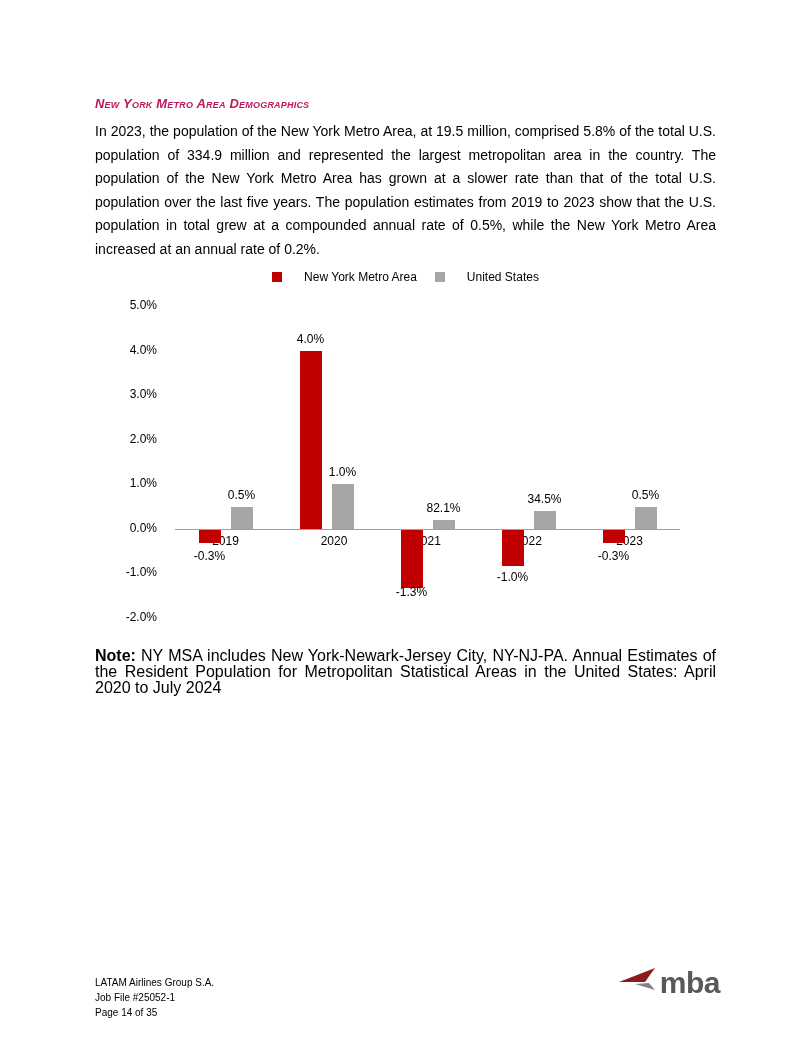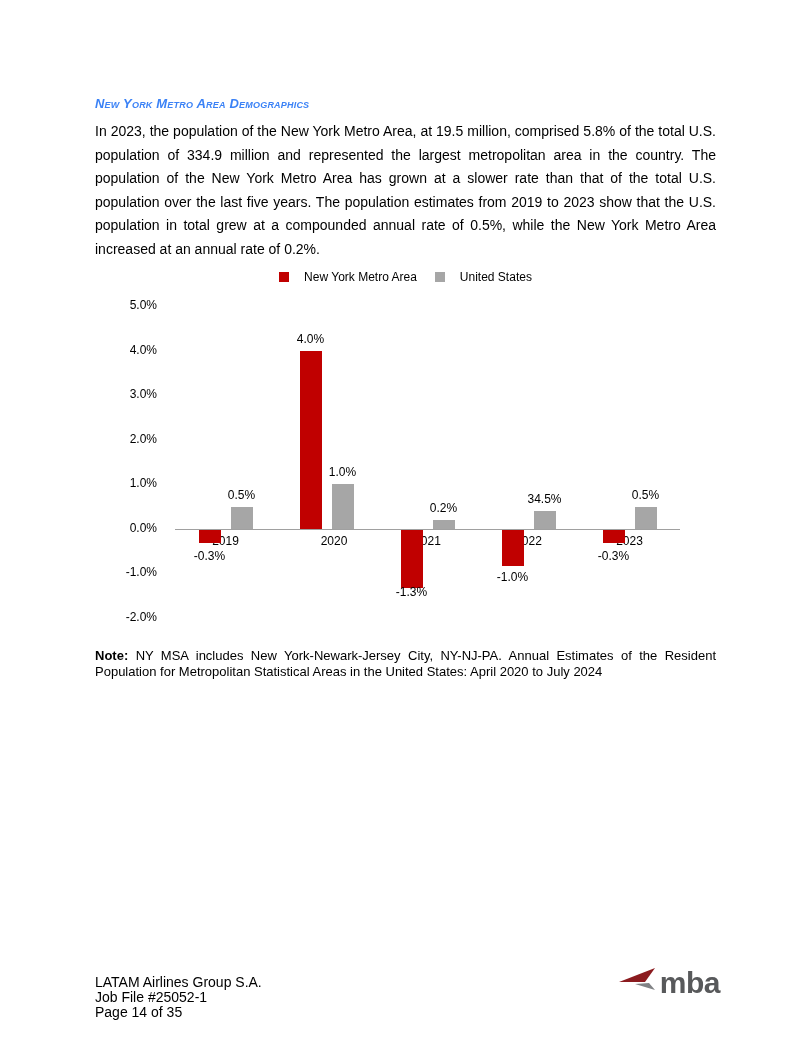--- a/index.html
+++ b/index.html
@@ -14,21 +14,21 @@
     overflow: hidden;
   }
   .content { padding: 96px 95px 0 95px; }
 
   .heading {
     font-size: 13px;
     font-weight: bold;
     font-style: italic;
     font-variant: small-caps;
     letter-spacing: 0.2px;
-    color: #3b82f6;
+    color: #be185d;
   }
   .paragraph {
     margin-top: 9px;
     font-size: 14px;
     line-height: 23.5px;
     text-align: justify;
     color: #000000;
   }
 
   .chart-title {
@@ -40,21 +40,21 @@
   }
   .legend {
     margin-top: 9px;
     display: flex;
     justify-content: center;
     align-items: center;
     gap: 18px;
     font-size: 12px;
     color: #000000;
   }
-  .legend-item { display: flex; align-items: center; gap: 15px; }
+  .legend-item { display: flex; align-items: center; gap: 22px; }
   .legend-swatch { width: 10px; height: 10px; display: inline-block; }
 
   .chart-area {
     position: relative;
     margin-top: 10px;
     width: 621px;
     height: 342px;
   }
   .ytick {
     position: absolute;
@@ -79,28 +79,28 @@
   }
   .xtick {
     position: absolute;
     width: 60px;
     text-align: center;
     font-size: 12px;
     color: #000000;
   }
 
   .source-line { margin-top: 24px; font-size: 11.5px; color: #000000; }
-  .note-line   { margin-top: 12px; font-size: 13px; line-height: 16px; text-align: justify; color: #000000; }
+  .note-line   { margin-top: 12px; font-size: 16px; line-height: 16px; text-align: justify; color: #000000; }
   .bold { font-weight: bold; }
 
   .footer {
     position: absolute;
     left: 95px;
     top: 975px;
-    font-size: 14px;
+    font-size: 10px;
     line-height: 15px;
     color: #000000;
   }
   .logo {
     position: absolute;
     right: 91px;
     top: 968px;
     display: flex;
     align-items: flex-end;
     gap: 5px;
@@ -151,21 +151,21 @@
         <div class="bar-label" style="left: 121.5px; width: 50px; top: 193.571px;">0.5%</div>
         <div class="xtick" style="left: 209px; top: 239.857px;">2020</div>
         <div class="bar" style="left: 204.5px; width: 22px; background: rgb(192, 0, 0); top: 56.5714px; height: 178.286px;"></div>
         <div class="bar-label" style="left: 190.5px; width: 50px; top: 37.5714px;">4.0%</div>
         <div class="bar" style="left: 236.5px; width: 22px; background: rgb(166, 166, 166); top: 190.286px; height: 44.5714px;"></div>
         <div class="bar-label" style="left: 222.5px; width: 50px; top: 171.286px;">1.0%</div>
         <div class="xtick" style="left: 302.5px; top: 239.857px;">2021</div>
         <div class="bar" style="left: 305.5px; width: 22px; background: rgb(192, 0, 0); top: 235.857px; height: 57.9429px;"></div>
         <div class="bar-label" style="left: 291.5px; width: 50px; top: 291px;">-1.3%</div>
         <div class="bar" style="left: 337.5px; width: 22px; background: rgb(166, 166, 166); top: 225.943px; height: 8.91429px;"></div>
-        <div class="bar-label" style="left: 323.5px; width: 50px; top: 206.943px;">0.2%</div>
+        <div class="bar-label" style="left: 323.5px; width: 50px; top: 206.943px;">82.1%</div>
         <div class="xtick" style="left: 403.5px; top: 239.857px;">2022</div>
         <div class="bar" style="left: 406.5px; width: 22px; background: rgb(192, 0, 0); top: 235.857px; height: 35.6571px;"></div>
         <div class="bar-label" style="left: 392.5px; width: 50px; top: 275.514px;">-1.0%</div>
         <div class="bar" style="left: 438.5px; width: 22px; background: rgb(166, 166, 166); top: 217.029px; height: 17.8286px;"></div>
         <div class="bar-label" style="left: 424.5px; width: 50px; top: 198.029px;">34.5%</div>
         <div class="xtick" style="left: 504.5px; top: 239.857px;">2023</div>
         <div class="bar" style="left: 507.5px; width: 22px; background: rgb(192, 0, 0); top: 235.857px; height: 13.3714px;"></div>
         <div class="bar-label" style="left: 493.5px; width: 50px; top: 254.857px;">-0.3%</div>
         <div class="bar" style="left: 539.5px; width: 22px; background: rgb(166, 166, 166); top: 212.571px; height: 22.2857px;"></div>
         <div class="bar-label" style="left: 525.5px; width: 50px; top: 193.571px;">0.5%</div>

